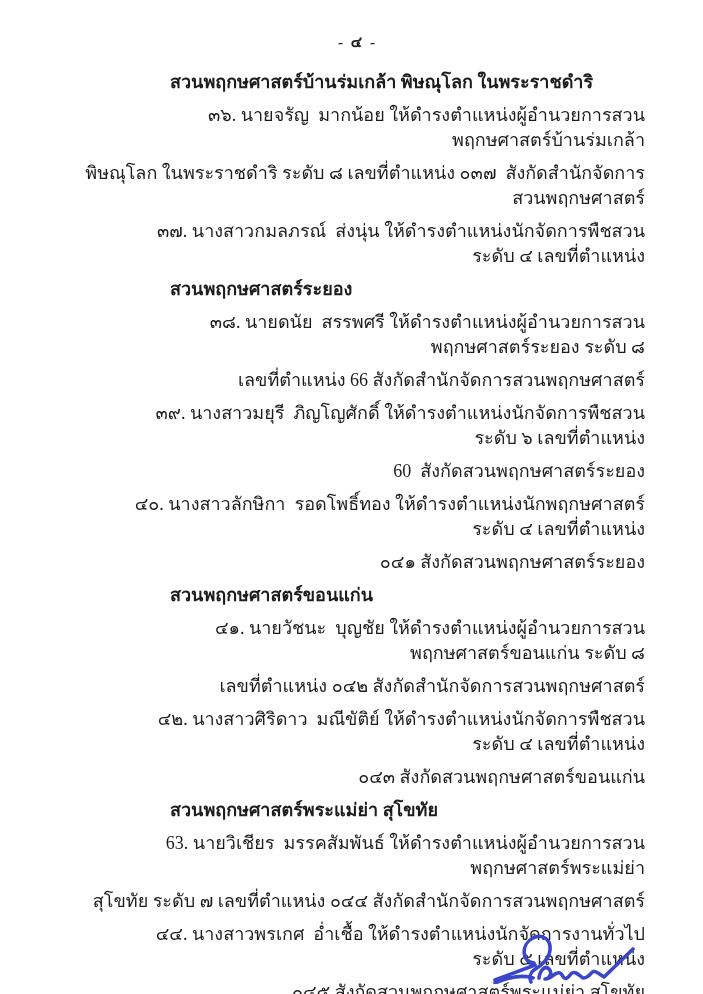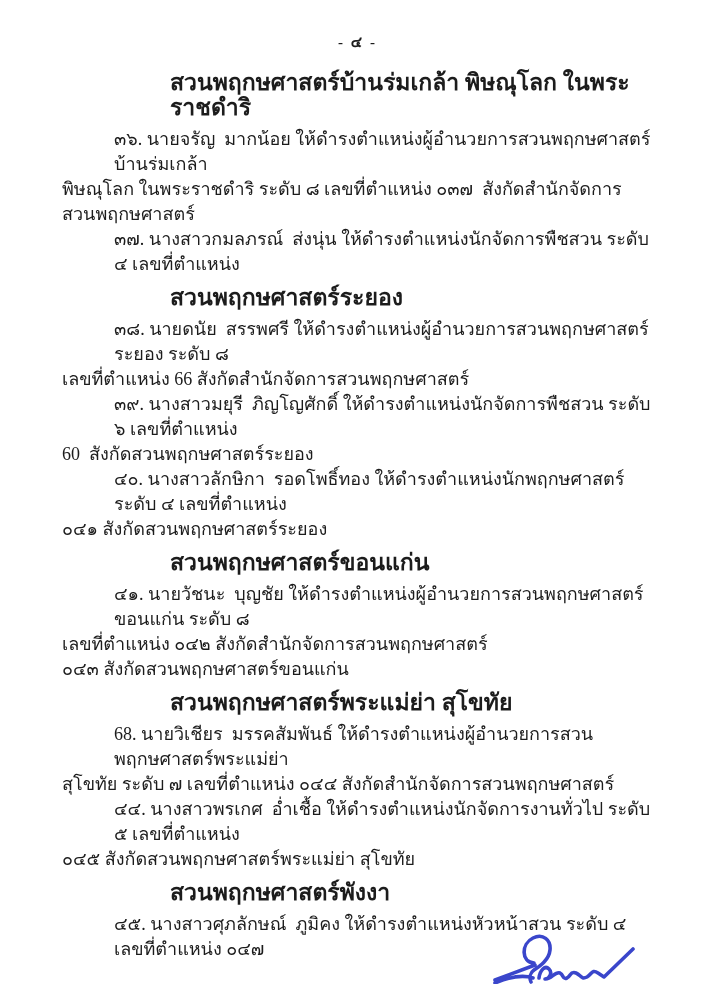--- a/index.html
+++ b/index.html
@@ -20,29 +20,30 @@
     padding: 30px 50px 0 62px;
   }
   .page-num {
     text-align: center;
     font-size: 15px;
     font-weight: bold;
     letter-spacing: 2px;
     margin-bottom: 16px;
   }
   .section-heading {
-    font-size: 23px;
+    font-size: 18px;
     font-weight: bold;
     margin: 8px 0 7px 108px;
     line-height: 25px;
   }
   p.line {
-    margin: 0;
+    margin: 8px;
     line-height: 25px;
     white-space: pre-wrap;
+    text-align: right;
   }
   p.first {
     padding-left: 52px;
   }
   .signature {
     position: absolute;
     left: 493px;
     top: 922px;
     width: 145px;
     height: 62px;
@@ -69,26 +70,27 @@
     <p class="line first">๓๙. นางสาวมยุรี  ภิญโญศักดิ์ ให้ดำรงตำแหน่งนักจัดการพืชสวน ระดับ ๖ เลขที่ตำแหน่ง</p>
     <p class="line">60  สังกัดสวนพฤกษศาสตร์ระยอง</p>
     <p class="line first">๔๐. นางสาวลักษิกา  รอดโพธิ์ทอง ให้ดำรงตำแหน่งนักพฤกษศาสตร์ ระดับ ๔ เลขที่ตำแหน่ง</p>
     <p class="line">๐๔๑ สังกัดสวนพฤกษศาสตร์ระยอง</p>
   </section>
 
   <section>
     <div class="section-heading">สวนพฤกษศาสตร์ขอนแก่น</div>
     <p class="line first">๔๑. นายวัชนะ  บุญชัย ให้ดำรงตำแหน่งผู้อำนวยการสวนพฤกษศาสตร์ขอนแก่น ระดับ ๘</p>
     <p class="line">เลขที่ตำแหน่ง ๐๔๒ สังกัดสำนักจัดการสวนพฤกษศาสตร์</p>
+    <p class="line first">๔๒. นางสาวศิริดาว  มณีขัติย์ ให้ดำรงตำแหน่งนักจัดการพืชสวน ระดับ ๔ เลขที่ตำแหน่ง</p>
     <p class="line">๐๔๓ สังกัดสวนพฤกษศาสตร์ขอนแก่น</p>
   </section>
 
   <section>
     <div class="section-heading">สวนพฤกษศาสตร์พระแม่ย่า สุโขทัย</div>
-    <p class="line first">68. นายวิเชียร  มรรคสัมพันธ์ ให้ดำรงตำแหน่งผู้อำนวยการสวนพฤกษศาสตร์พระแม่ย่า</p>
+    <p class="line first">63. นายวิเชียร  มรรคสัมพันธ์ ให้ดำรงตำแหน่งผู้อำนวยการสวนพฤกษศาสตร์พระแม่ย่า</p>
     <p class="line">สุโขทัย ระดับ ๗ เลขที่ตำแหน่ง ๐๔๔ สังกัดสำนักจัดการสวนพฤกษศาสตร์</p>
     <p class="line first">๔๔. นางสาวพรเกศ  อ่ำเชื้อ ให้ดำรงตำแหน่งนักจัดการงานทั่วไป ระดับ ๕ เลขที่ตำแหน่ง</p>
     <p class="line">๐๔๕ สังกัดสวนพฤกษศาสตร์พระแม่ย่า สุโขทัย</p>
   </section>
 
   <section>
     <div class="section-heading">สวนพฤกษศาสตร์พังงา</div>
     <p class="line first">๔๕. นางสาวศุภลักษณ์  ภูมิคง ให้ดำรงตำแหน่งหัวหน้าสวน ระดับ ๔ เลขที่ตำแหน่ง ๐๔๗</p>
 
   </section>

